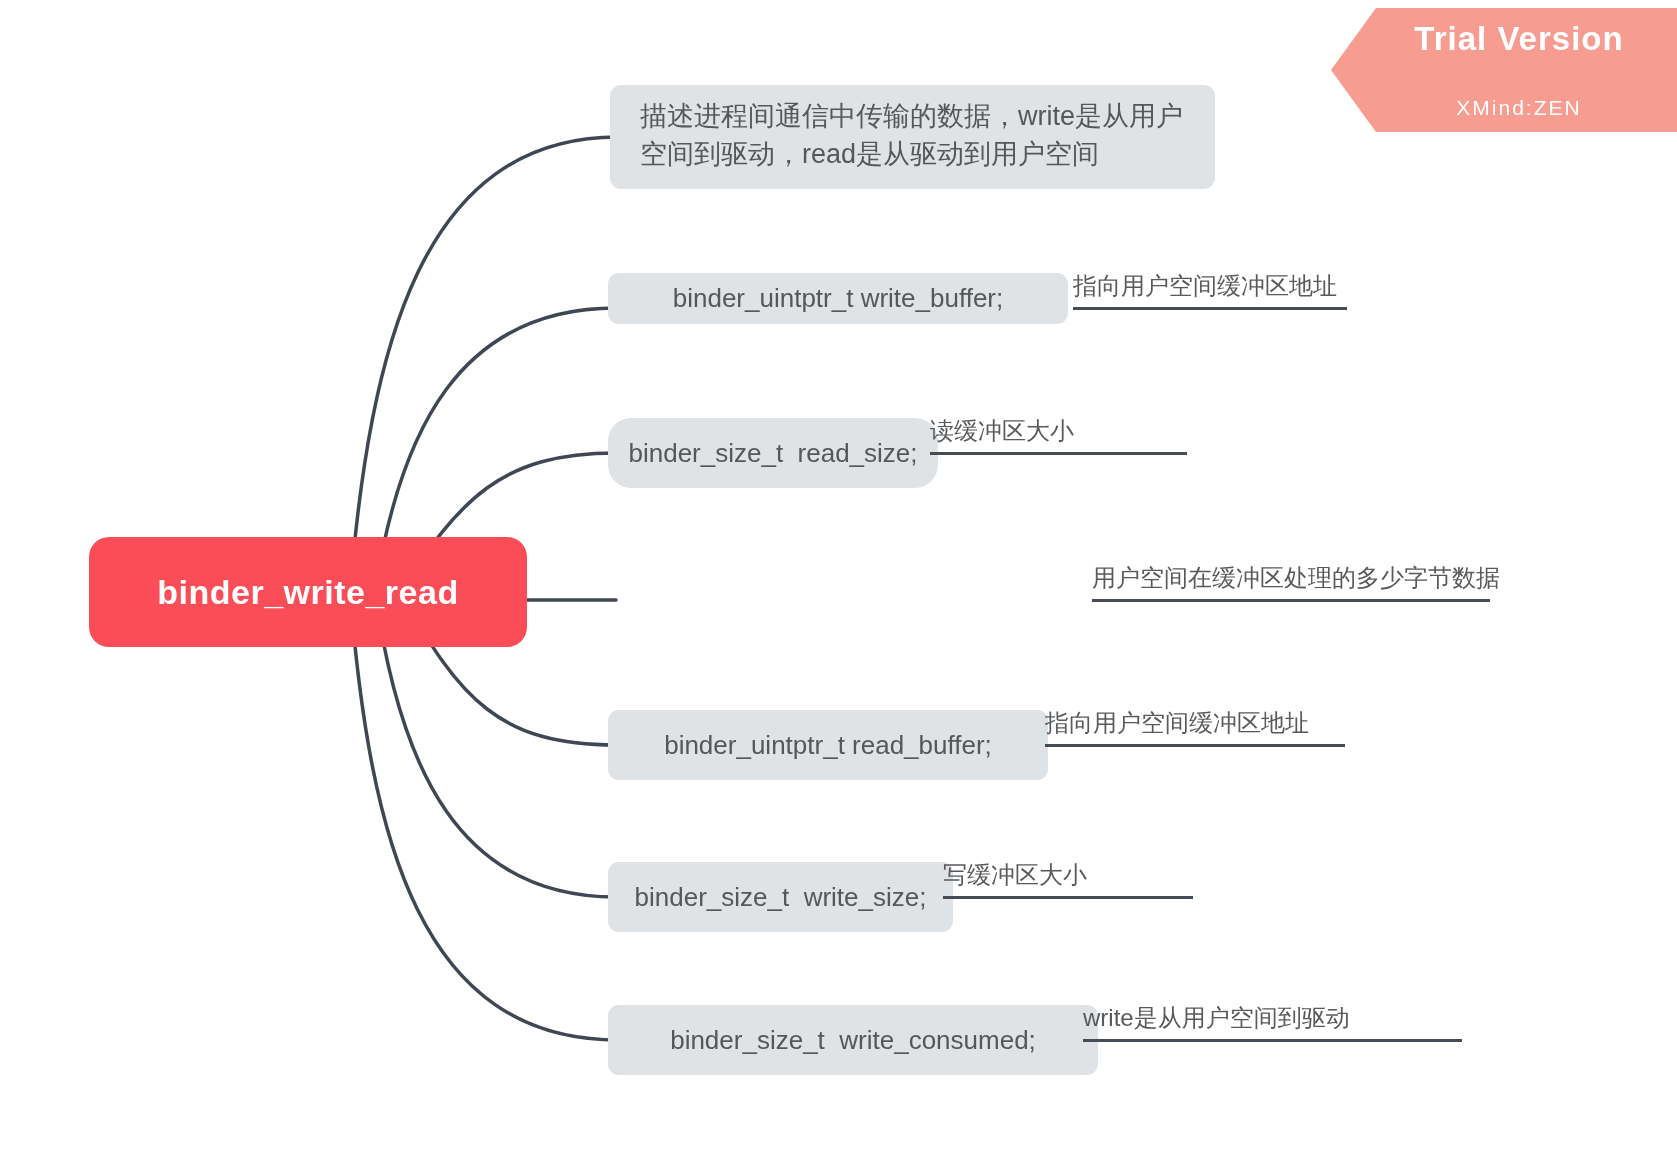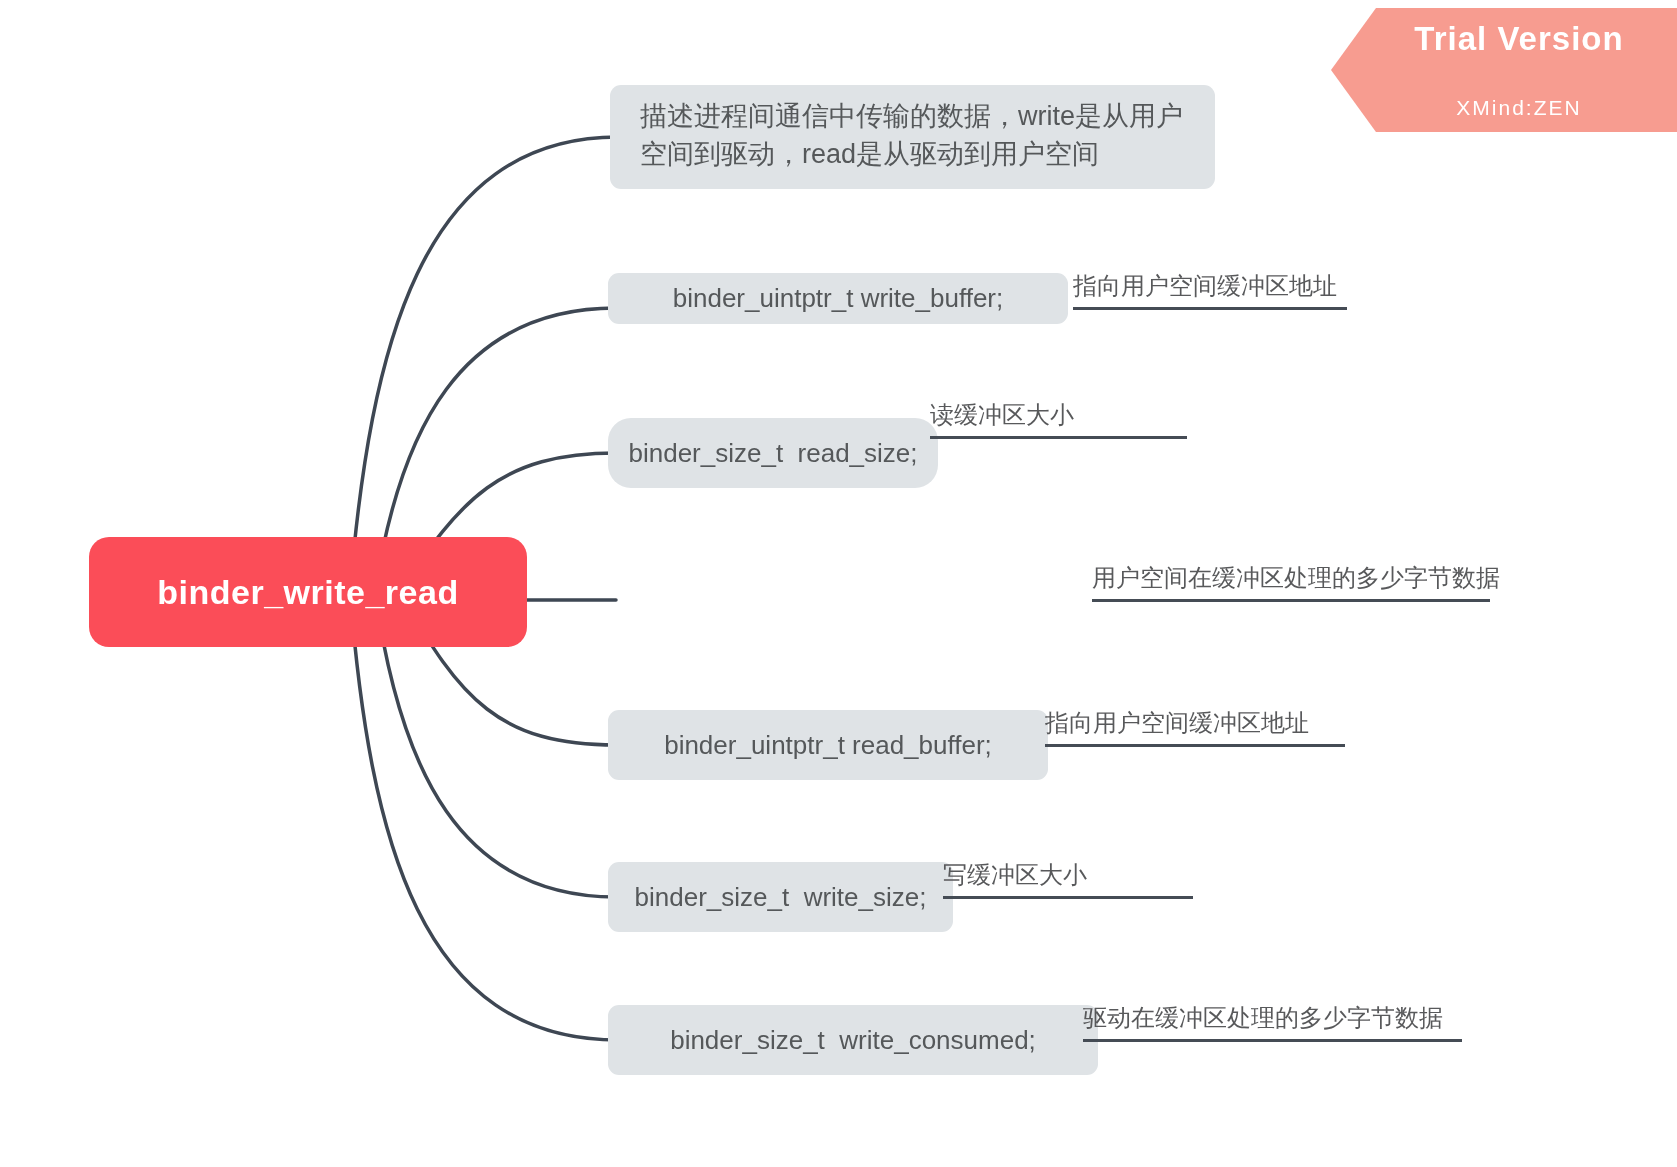--- a/index.html
+++ b/index.html
@@ -125,38 +125,38 @@
   <div class="topic" style="left:608px; top:710px; width:440px; height:70px;">binder_uintptr_t read_buffer;</div>
 
   <div class="topic" style="left:608px; top:862px; width:345px; height:70px;">binder_size_t  write_size;</div>
 
   <div class="topic" style="left:608px; top:1005px; width:490px; height:70px;">binder_size_t  write_consumed;</div>
 
   <div class="callout" style="left:1073px; top:265px; width:274px; height:45px;">
     <span>指向用户空间缓冲区地址</span>
   </div>
 
-  <div class="callout" style="left:930px; top:394px; width:257px; height:45px;">
+  <div class="callout" style="left:930px; top:410px; width:257px; height:45px;">
     <span>读缓冲区大小</span>
   </div>
 
   <div class="callout" style="left:1092px; top:557px; width:398px; height:45px;">
     <span>用户空间在缓冲区处理的多少字节数据</span>
   </div>
 
   <div class="callout" style="left:1045px; top:702px; width:300px; height:45px;">
     <span>指向用户空间缓冲区地址</span>
   </div>
 
   <div class="callout" style="left:943px; top:854px; width:250px; height:45px;">
     <span>写缓冲区大小</span>
   </div>
 
   <div class="callout" style="left:1083px; top:997px; width:379px; height:45px;">
-    <span>驱动在缓冲区处理的多少字节数据</span>
+    <span>write是从用户空间到驱动</span>
   </div>
 
   <div class="watermark">
     <div class="wm-title">Trial Version</div>
     <div class="wm-sub">XMind:ZEN</div>
   </div>
 
 </div>
 
 </body></html>

